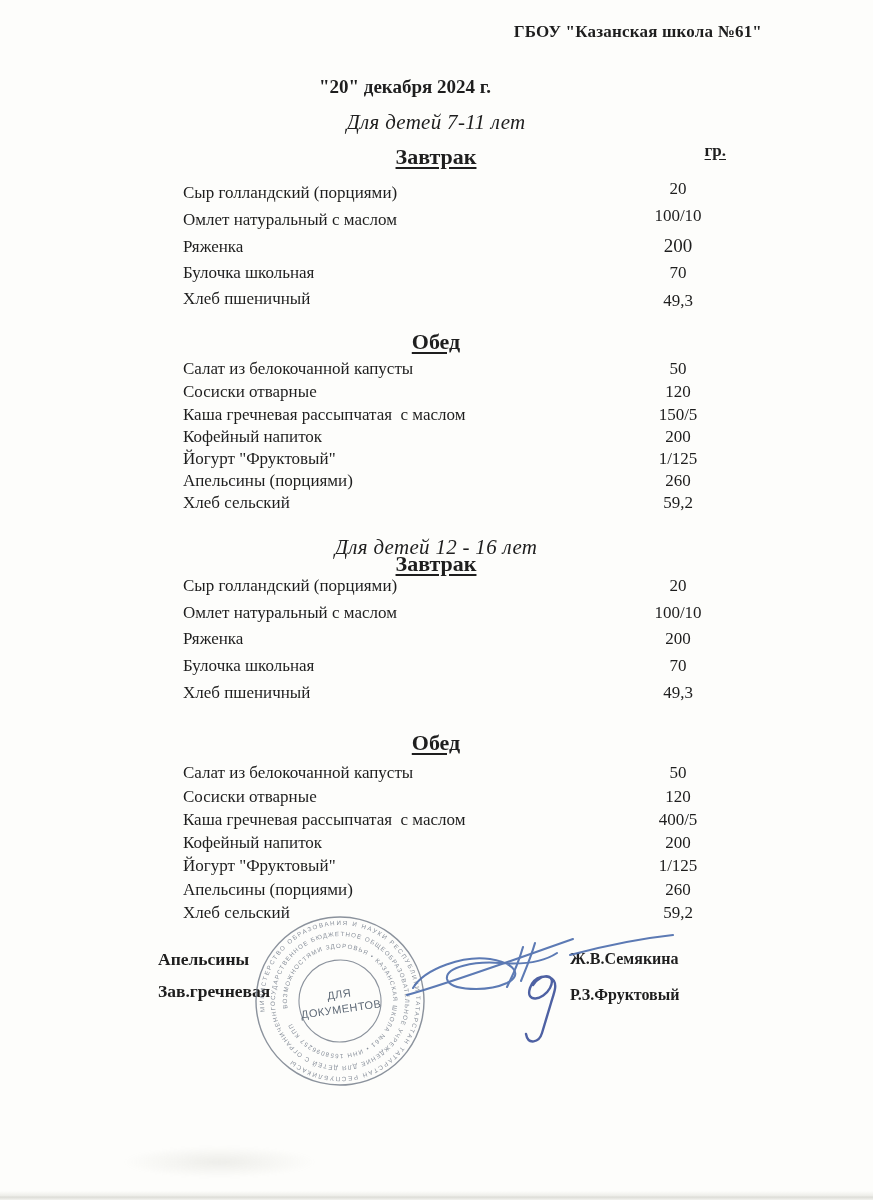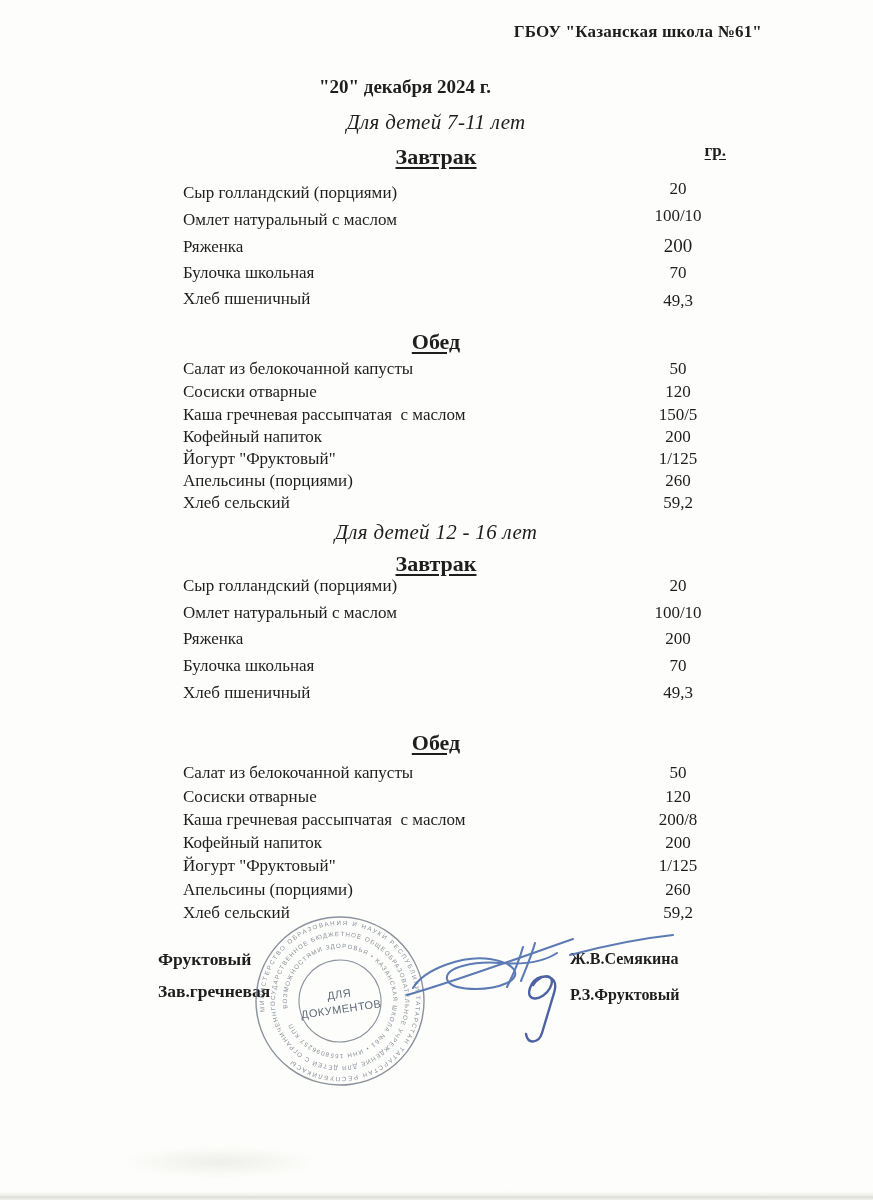--- a/index.html
+++ b/index.html
@@ -91,21 +91,21 @@
   </div>
   <div class="abs row" style="top:471px">
     <span class="dish">Апельсины (порциями)</span>
     <span class="grams">260</span>
   </div>
   <div class="abs row" style="top:493px">
     <span class="dish">Хлеб сельский</span>
     <span class="grams">59,2</span>
   </div>
 
-  <div class="abs center-col age-title" style="top:520px">Для детей 12 - 16 лет</div>
+  <div class="abs center-col age-title" style="top:535px">Для детей 12 - 16 лет</div>
   <div class="abs center-col meal-h" style="top:551px">Завтрак</div>
 
   <div class="abs row" style="top:576px">
     <span class="dish">Сыр голландский (порциями)</span>
     <span class="grams">20</span>
   </div>
   <div class="abs row" style="top:603px">
     <span class="dish">Омлет натуральный с маслом</span>
     <span class="grams">100/10</span>
   </div>
@@ -127,40 +127,40 @@
   <div class="abs row" style="top:763px">
     <span class="dish">Салат из белокочанной капусты</span>
     <span class="grams">50</span>
   </div>
   <div class="abs row" style="top:787px">
     <span class="dish">Сосиски отварные</span>
     <span class="grams">120</span>
   </div>
   <div class="abs row" style="top:810px">
     <span class="dish">Каша гречневая рассыпчатая  с маслом</span>
-    <span class="grams">200/8</span>
+    <span class="grams">400/5</span>
   </div>
   <div class="abs row" style="top:833px">
     <span class="dish">Кофейный напиток</span>
     <span class="grams">200</span>
   </div>
   <div class="abs row" style="top:856px">
     <span class="dish">Йогурт "Фруктовый"</span>
     <span class="grams">1/125</span>
   </div>
   <div class="abs row" style="top:880px">
     <span class="dish">Апельсины (порциями)</span>
     <span class="grams">260</span>
   </div>
   <div class="abs row" style="top:903px">
     <span class="dish">Хлеб сельский</span>
     <span class="grams">59,2</span>
   </div>
 
-  <div class="abs sig-role" style="top:949px">Фруктовый</div>
+  <div class="abs sig-role" style="top:949px">Апельсины</div>
   <div class="abs sig-role" style="top:981px">Зав.гречневая</div>
   <div class="abs sig-name" style="top:950px">Ж.В.Семякина</div>
   <div class="abs sig-name" style="top:986px">Р.З.Фруктовый</div>
 
   <svg class="abs stamp-svg" width="180" height="180" viewBox="0 0 180 180" style="transform:rotate(-8deg)">
     <g stroke="#6b7482" fill="none" opacity="0.78">
       <circle cx="90" cy="90" r="84" stroke-width="1.4"></circle>
       <circle cx="90" cy="90" r="41" stroke-width="1.1"></circle>
     </g>
     <defs>

